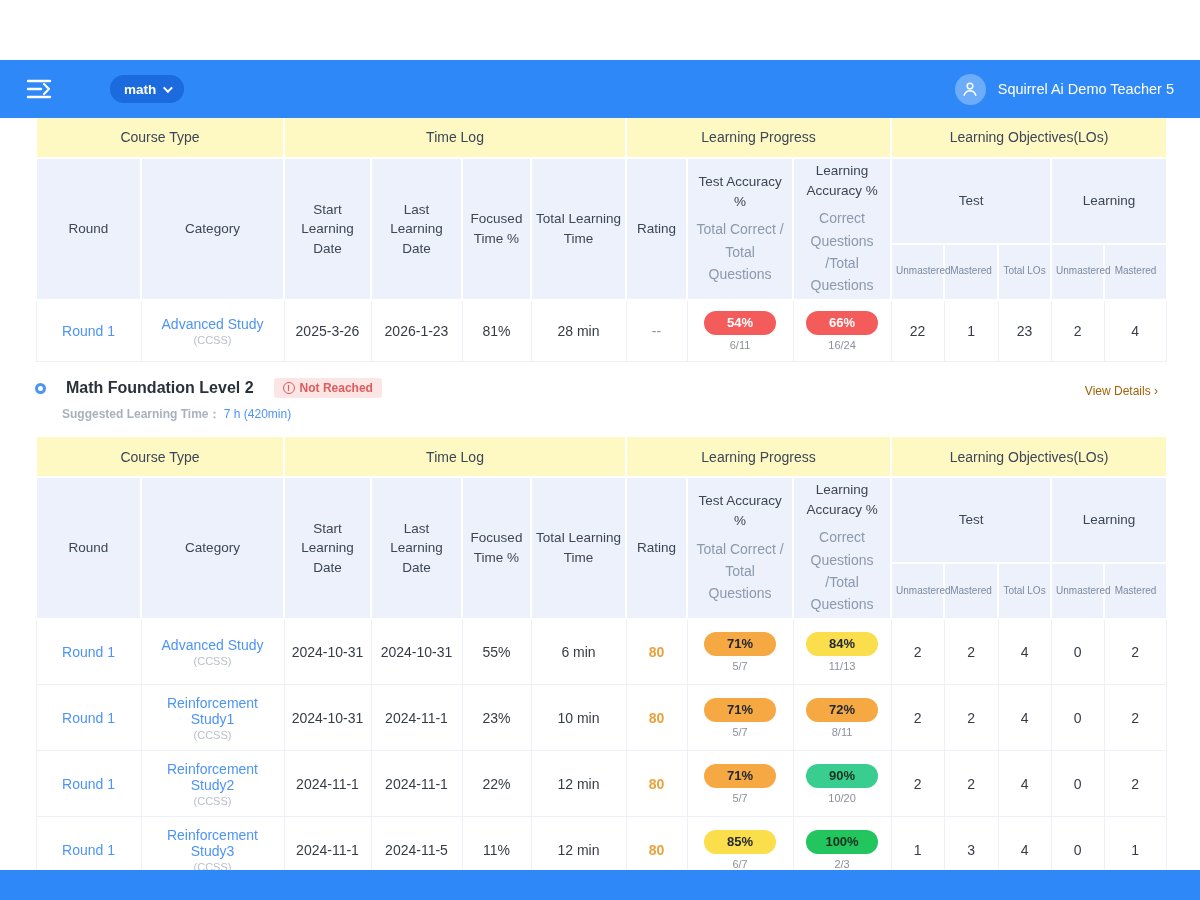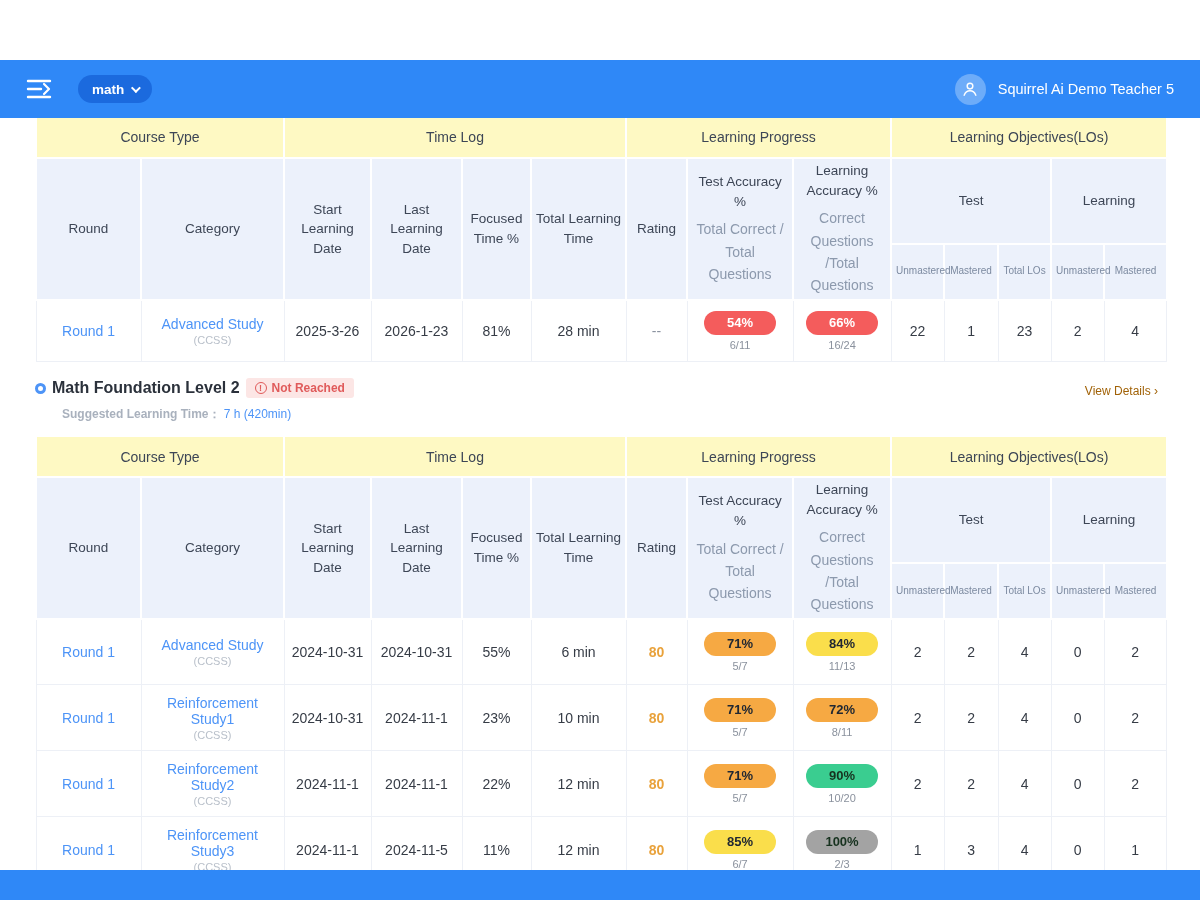--- a/index.html
+++ b/index.html
@@ -4,21 +4,21 @@
 <style>
   * { box-sizing: border-box; }
   html,body { margin:0; padding:0; }
   body {
     width:1200px; height:900px; position:relative; overflow:hidden;
     background:#ffffff; font-family:"Liberation Sans", sans-serif;
   }
   
   .topbar{
     position:absolute; top:60px; left:0; width:1200px; height:58px;
-    background:#2f88f7; display:flex; align-items:center; padding:0 26px;
+    background:#2f88f7; display:flex; align-items:center; padding:0 26px;gap:32px;
   }
   .menu-toggle{ width:30px; height:24px; cursor:pointer; display:flex; align-items:center; }
   .subject-pill{
     margin-left:22px; background:#1b6ade; border-radius:15px; height:28px;
     padding:0 14px; color:#fff; font-size:13.5px; font-weight:700;
     display:flex; align-items:center; gap:7px; cursor:pointer;
   }
   .chev-down{
     width:7px; height:7px; border-right:2px solid #fff; border-bottom:2px solid #fff;
     transform:rotate(45deg) translateY(-2px);
@@ -53,21 +53,21 @@
   .link{ color:#4d94f7; text-decoration:none; cursor:pointer; }
   .ccss{ color:#b9c0ca; font-size:11px; margin-top:2px; }
   .pill{
     display:inline-block; min-width:72px; height:24px; line-height:24px;
     border-radius:12px; font-weight:700; font-size:13px; padding:0 10px;
   }
   .frac{ color:#8a919d; font-size:11px; margin-top:4px; }
 
   
   .section{ margin:16px 0 14px; position:relative; }
-  .sec-row1{ display:flex; align-items:center; gap:6px; }
+  .sec-row1{ display:flex; align-items:center; gap:20px; }
   .ring{ width:11px; height:11px; border:3px solid #4d94f7; border-radius:50%; background:#fff; flex:0 0 auto; }
   .sec-title{ font-size:16px; font-weight:700; color:#2b313b; }
   .badge{
     display:inline-flex; align-items:center; gap:5px; background:#fce6e5;
     color:#e05b5b; font-size:12px; font-weight:700; padding:3px 9px; border-radius:3px;
   }
   .badge-ic{
     width:12px; height:12px; border:1px solid #e05b5b; border-radius:50%;
     font-size:9px; line-height:11px; text-align:center; font-weight:700; flex:0 0 auto;
   }
@@ -343,21 +343,21 @@
         <td>2024-11-1</td>
         <td>2024-11-5</td>
         <td>11%</td>
         <td>12 min</td>
         <td style="color:#e9a23b;font-weight:700">80</td>
         <td>
           <span class="pill" style="background:#fade4b;color:#212832">85%</span>
           <div class="frac">6/7</div>
         </td>
         <td>
-          <span class="pill" style="background:#a3a3a3;color:#17321f">100%</span>
+          <span class="pill" style="background:#22c55e;color:#17321f">100%</span>
           <div class="frac">2/3</div>
         </td>
         <td>1</td>
         <td>3</td>
         <td>4</td>
         <td>0</td>
         <td>1</td>
       </tr>
       </tbody>
   </table>

